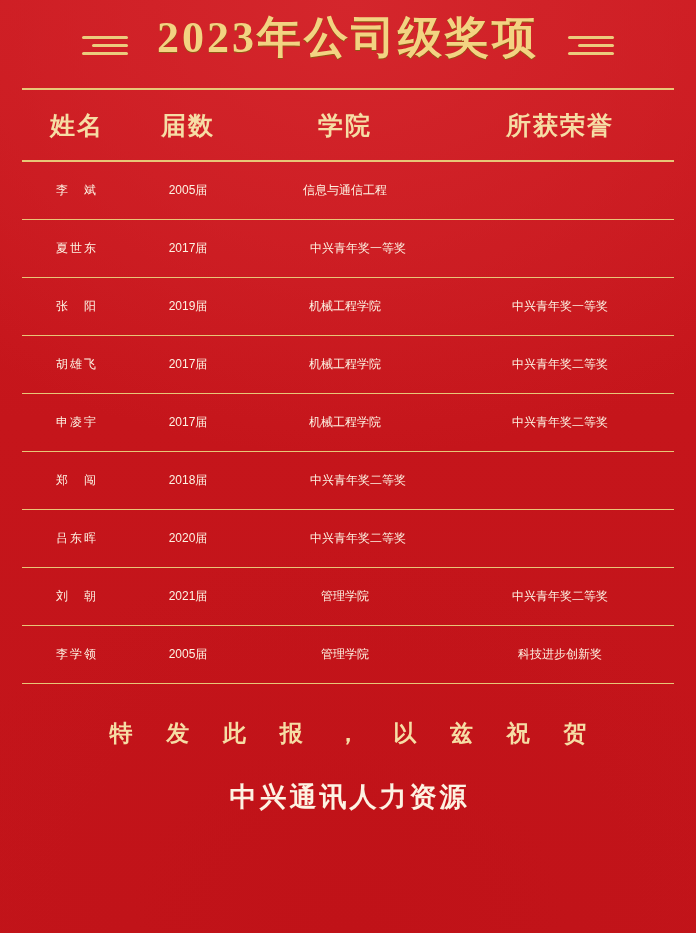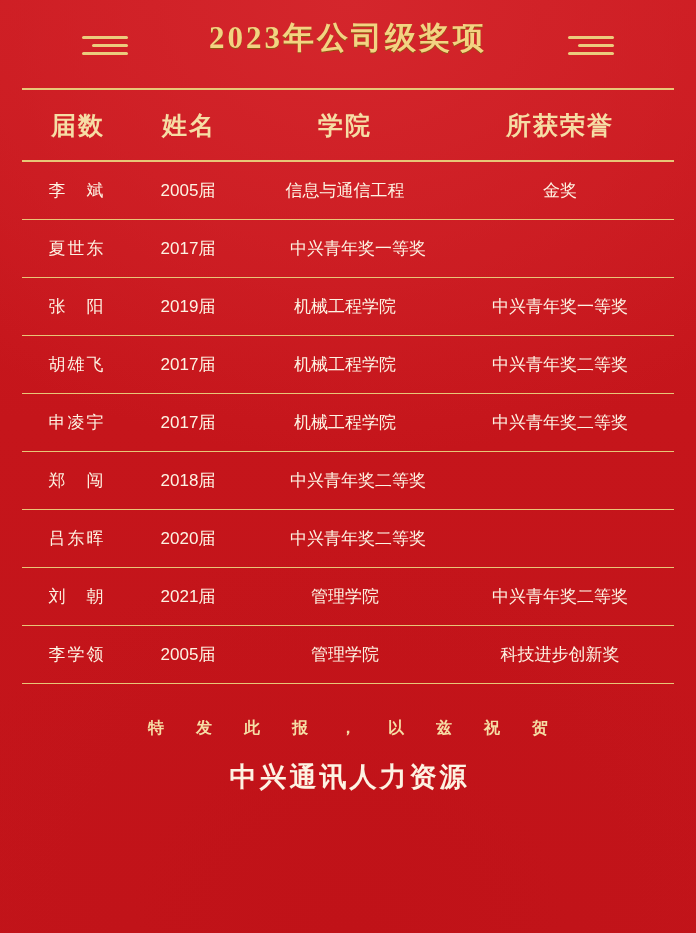--- a/index.html
+++ b/index.html
@@ -29,21 +29,21 @@
     position: relative;
   }
   .title-line {
     font-family: "Liberation Serif", serif;
     font-weight: bold;
     color: #f3d382;
     letter-spacing: 3px;
     text-shadow: 0 1px 0 #8d5a12;
   }
   .title-1 {
-    font-size: 31px;
+    font-size: 44px;
     line-height: 44px;
   }
   .title-2 {
     font-size: 30px;
     line-height: 42px;
     letter-spacing: 5px;
   }
   .deco {
     position: absolute;
     top: 36px;
@@ -85,21 +85,21 @@
   .row.head {
     height: 72px;
     border-bottom: 2px solid #e8c677;
   }
   .row.body {
     height: 58px;
   }
   .cell {
     text-align: center;
     color: #fdf3e3;
-    font-size: 17px;
+    font-size: 12px;
     box-sizing: border-box;
     padding: 0 2px;
     white-space: nowrap;
     overflow: hidden;
   }
   .row.head .cell {
     color: #f6dda5;
     font-size: 25px;
     font-weight: bold;
     font-family: "Liberation Serif", serif;
@@ -112,28 +112,28 @@
 
   .row.body .c-name { letter-spacing: 2px; }
 
   
   .footer {
     margin-top: 34px;
     text-align: center;
   }
   .footer-line1 {
     font-family: "Liberation Serif", serif;
-    font-size: 16px;
+    font-size: 23px;
     font-weight: bold;
     color: #f6dda5;
     letter-spacing: 14px;
     padding-left: 14px;
   }
   .footer-line2 {
-    margin-top: 20px;
+    margin-top: 30px;
     font-size: 27px;
     font-weight: bold;
     color: #fdf3e3;
     letter-spacing: 3px;
     padding-left: 3px;
   }
 </style>
 </head>
 <body>
 
@@ -151,31 +151,30 @@
         <span></span>
     </div>
     <div class="title-line title-1">2023年公司级奖项</div>
   </div>
 
   <div class="rule-top"></div>
 
   <div class="table">
 
     <div class="row head">
+      <div class="cell c-name">姓名</div>
       <div class="cell c-year">届数</div>
-      <div class="cell c-name">姓名</div>
       <div class="cell c-school">学院</div>
       <div class="cell c-honor">所获荣誉</div>
     </div>
 
     <div class="row body">
       <div class="cell c-name">李　斌</div>
       <div class="cell c-year">2005届</div>
       <div class="cell c-school">信息与通信工程</div>
-      <div class="cell c-honor">金奖</div>
     </div>
 
     <div class="row body">
       <div class="cell c-name">夏世东</div>
       <div class="cell c-year">2017届</div>
       <div class="cell c-honor">中兴青年奖一等奖</div>
     </div>
 
     <div class="row body">
       <div class="cell c-name">张　阳</div>

